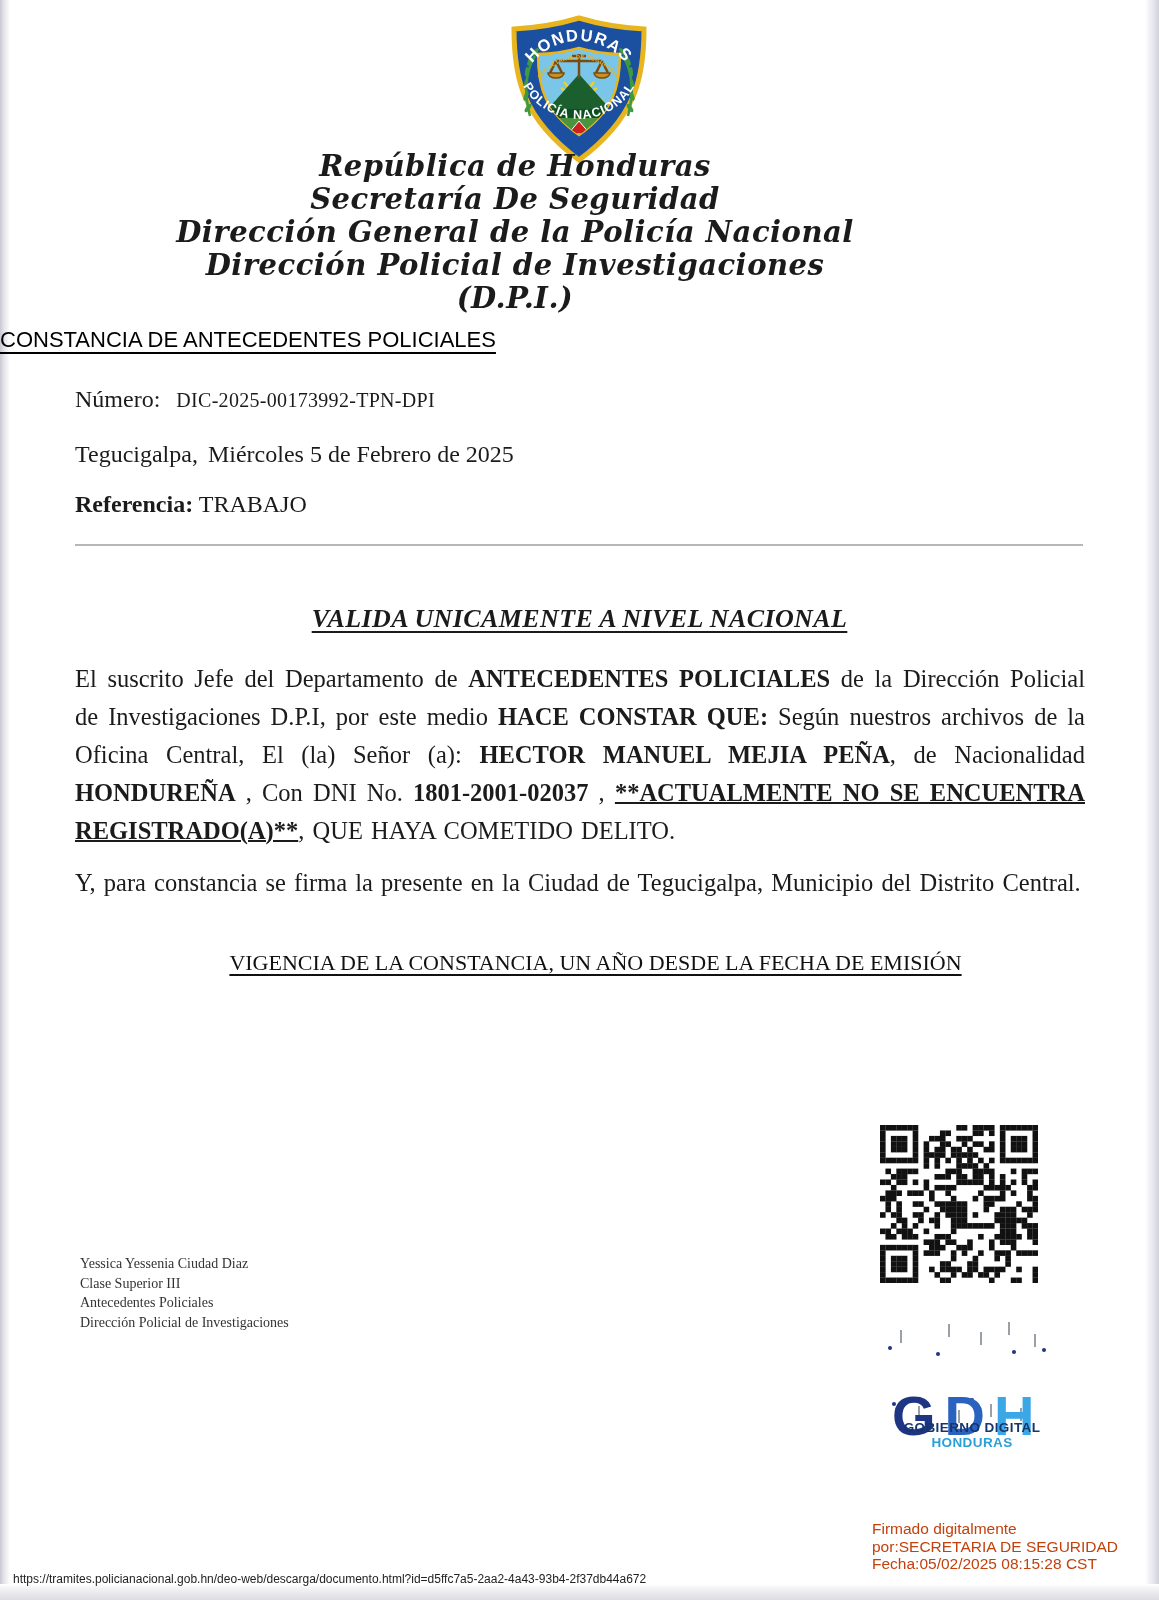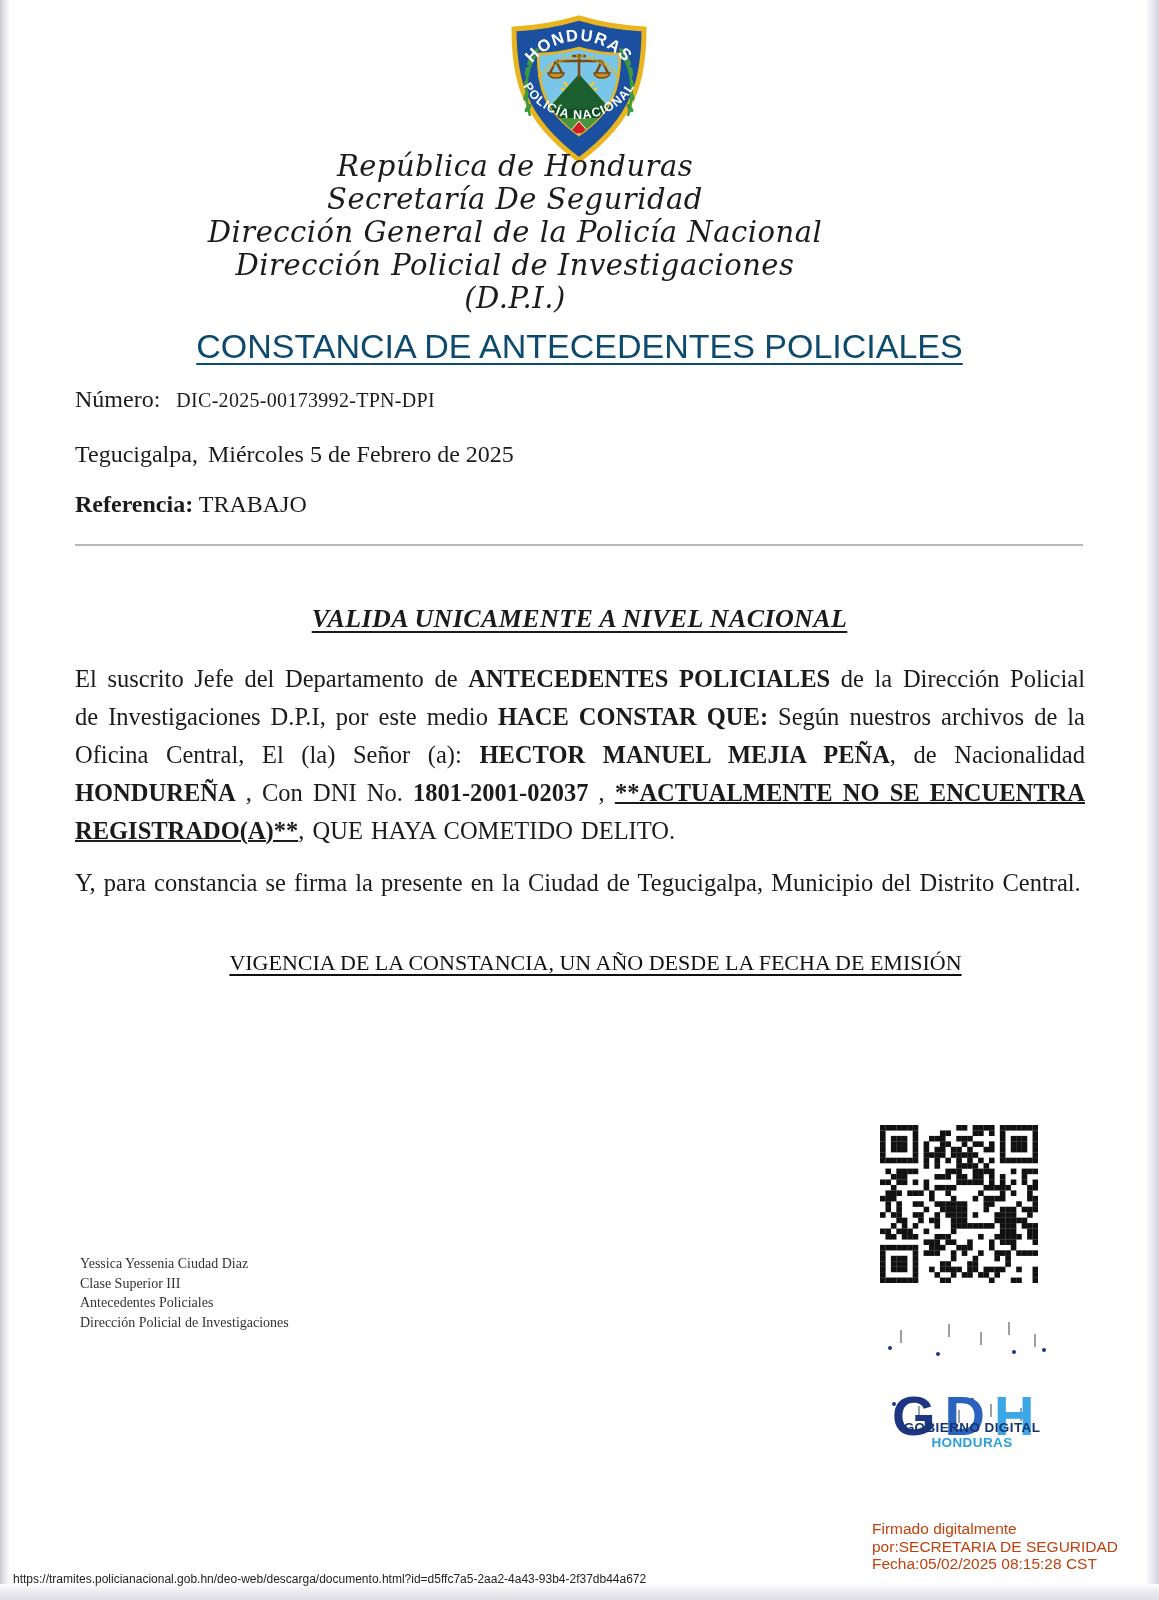--- a/index.html
+++ b/index.html
@@ -14,26 +14,26 @@
   .edge-bottom{position:absolute;left:0;bottom:0;width:100%;height:16px;
     background:linear-gradient(0deg,#dcdce2 0,#f2f2f5 70%,#ffffff 100%);}
 
   .abs{position:absolute;}
 
   
   .crest{left:493px;top:14px;width:172px;height:150px;}
 
   
   .script-head{left:0;top:150px;width:1030px;text-align:center;
-    font-family:"DejaVu Serif", serif;font-style:italic;font-weight:400;}
+    font-family:"DejaVu Serif", serif;font-style:italic;font-weight:700;}
   .script-head div{font-size:29px;line-height:33px;letter-spacing:.5px;}
 
   
-  .doc-title{left:0;top:327px;width:1159px;text-align:center;
-    font-family:"Liberation Sans", sans-serif;font-size:34px;color:#0c4a6e;}
+  .doc-title{left:0;top:327px;width:1159px;text-align:left;
+    font-family:"Liberation Sans", sans-serif;font-size:22px;color:#000000;}
   .doc-title span{text-decoration:underline;text-underline-offset:5px;
     text-decoration-thickness:2px;}
 
   .numero-row{left:75px;top:386px;font-size:24px;}
   .numero-row .val{font-size:20px;margin-left:16px;letter-spacing:.3px;}
 
   .date-row{left:75px;top:441px;font-size:24px;}
   .date-row .d{margin-left:10px;}
 
   .ref-row{left:75px;top:491px;font-size:24px;}

